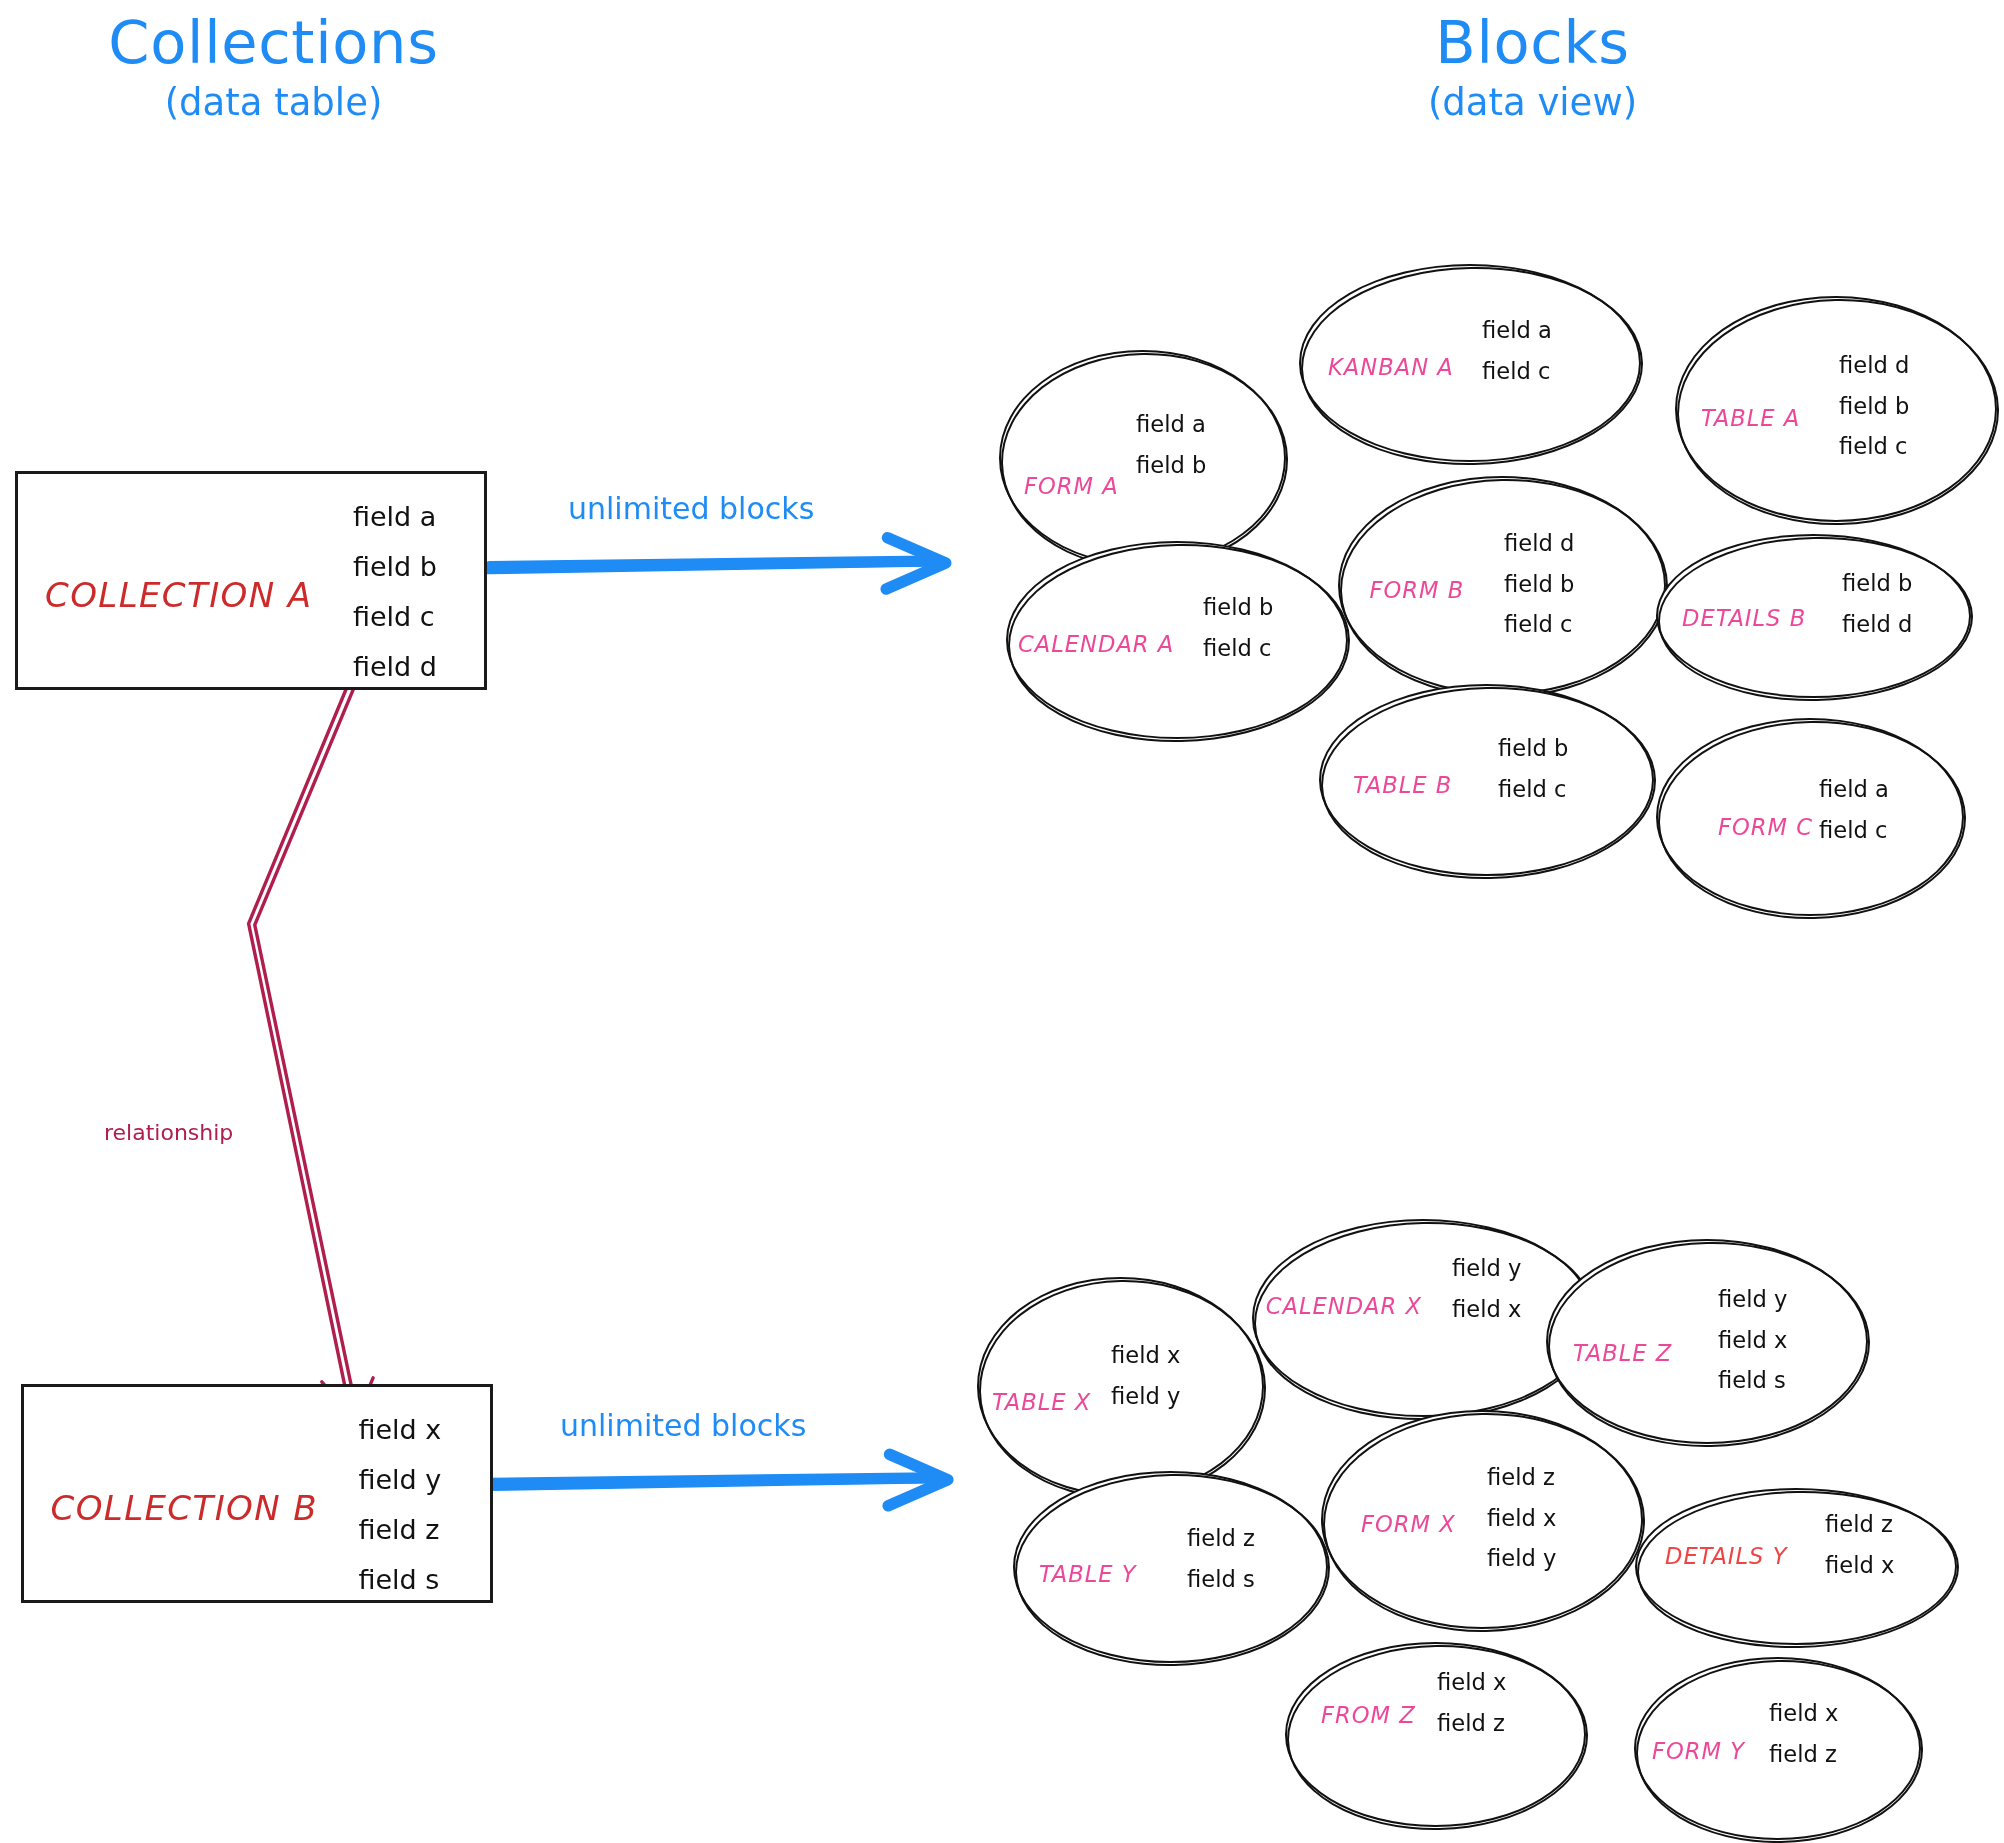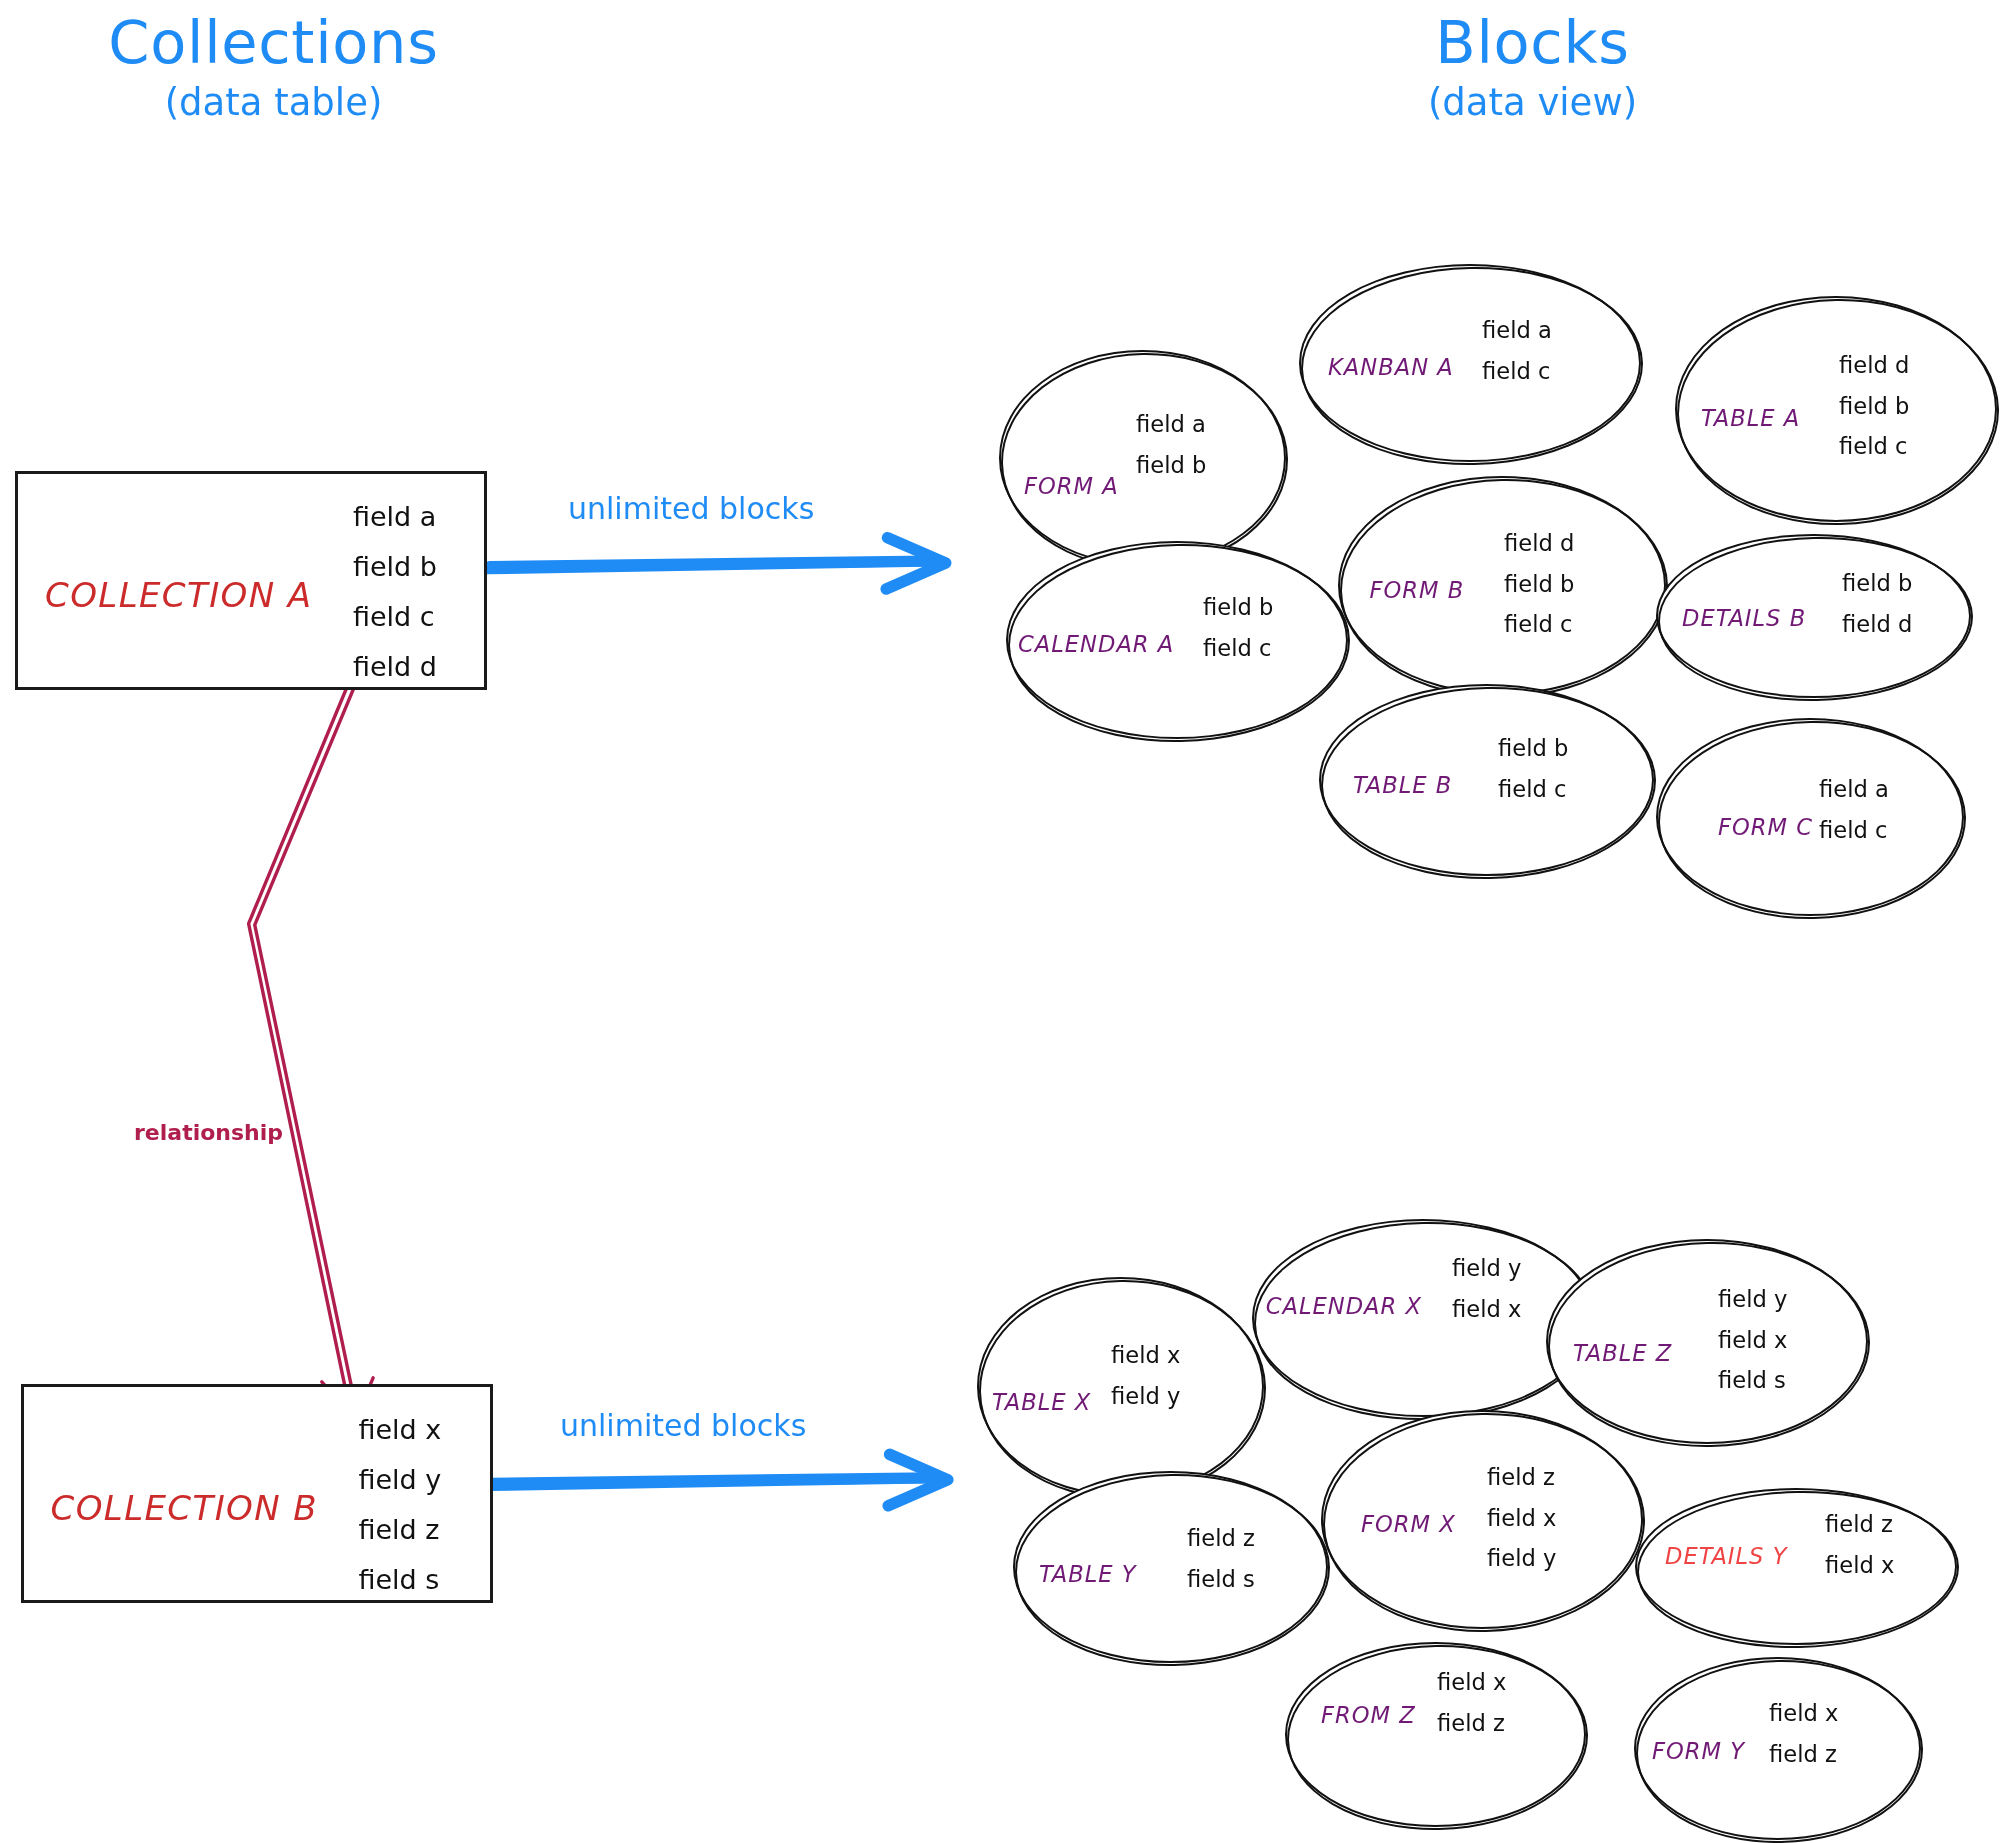--- a/index.html
+++ b/index.html
@@ -21,21 +21,21 @@
   .coll-fields{position:absolute;text-align:left;color:#111;font-size:27px;line-height:1.0;}
   .coll-fields .fld{display:block;margin-bottom:23px;white-space:nowrap;}
 
   
   .block{position:absolute;}
   .block .shape{position:absolute;left:0;top:0;width:100%;height:100%;
                 border:2.7px solid #111;border-radius:50%;box-sizing:border-box;background:#fff;}
   .block .shape.dbl{position:absolute;left:2.1px;top:3.4px;width:100%;height:100%;
                 border:2.1px solid #111;border-radius:50%;box-sizing:border-box;background:transparent;
                 transform:rotate(-1.1deg);}
-  .block .blabel{position:absolute;color:#701a75;font-size:22.6px;font-style:italic;
+  .block .blabel{position:absolute;color:#ec4899;font-size:22.6px;font-style:italic;
                  letter-spacing:1px;white-space:nowrap;font-family:"DejaVu Sans", sans-serif;}
   .block .blabel.purple{color:#ef4444;}
   .block .bfields{position:absolute;color:#111;font-size:22.6px;line-height:1.0;white-space:nowrap;}
   .block .bfields .fld{display:block;margin-bottom:18px;}
 
   
   .arrow-label{position:absolute;color:#1f8cf5;font-size:30px;white-space:nowrap;
                font-family:"DejaVu Sans", sans-serif;text-align:right;}
   .rel-label{position:absolute;color:#b01e4e;font-size:22px;white-space:nowrap;
              font-family:"DejaVu Sans", sans-serif;}
@@ -92,21 +92,21 @@
     <div class="coll-fields" style="left:335px;top:29px;">
       <span class="fld">field x</span>
       <span class="fld">field y</span>
       <span class="fld">field z</span>
       <span class="fld">field s</span>
     </div>
   </div>
 
   <span class="arrow-label" style="left:568px;top:491px;">unlimited blocks</span>
   <span class="arrow-label" style="left:560px;top:1408px;">unlimited blocks</span>
-  <span class="rel-label" style="left:134px;top:1120px;font-weight:bold;">relationship</span>
+  <span class="rel-label" style="left:104px;top:1120px;">relationship</span>
 
   <div class="block" style="left:999px;top:350px;width:287px;height:216px;">
     <div class="shape"></div>
     <div class="shape dbl"></div>
     <span class="blabel" style="left:25px;top:101px;margin-top:22px;">FORM A</span>
     <div class="bfields" style="left:137px;top:63px;">
       <span class="fld">field a</span>
       <span class="fld">field b</span>
     </div>
   </div>

